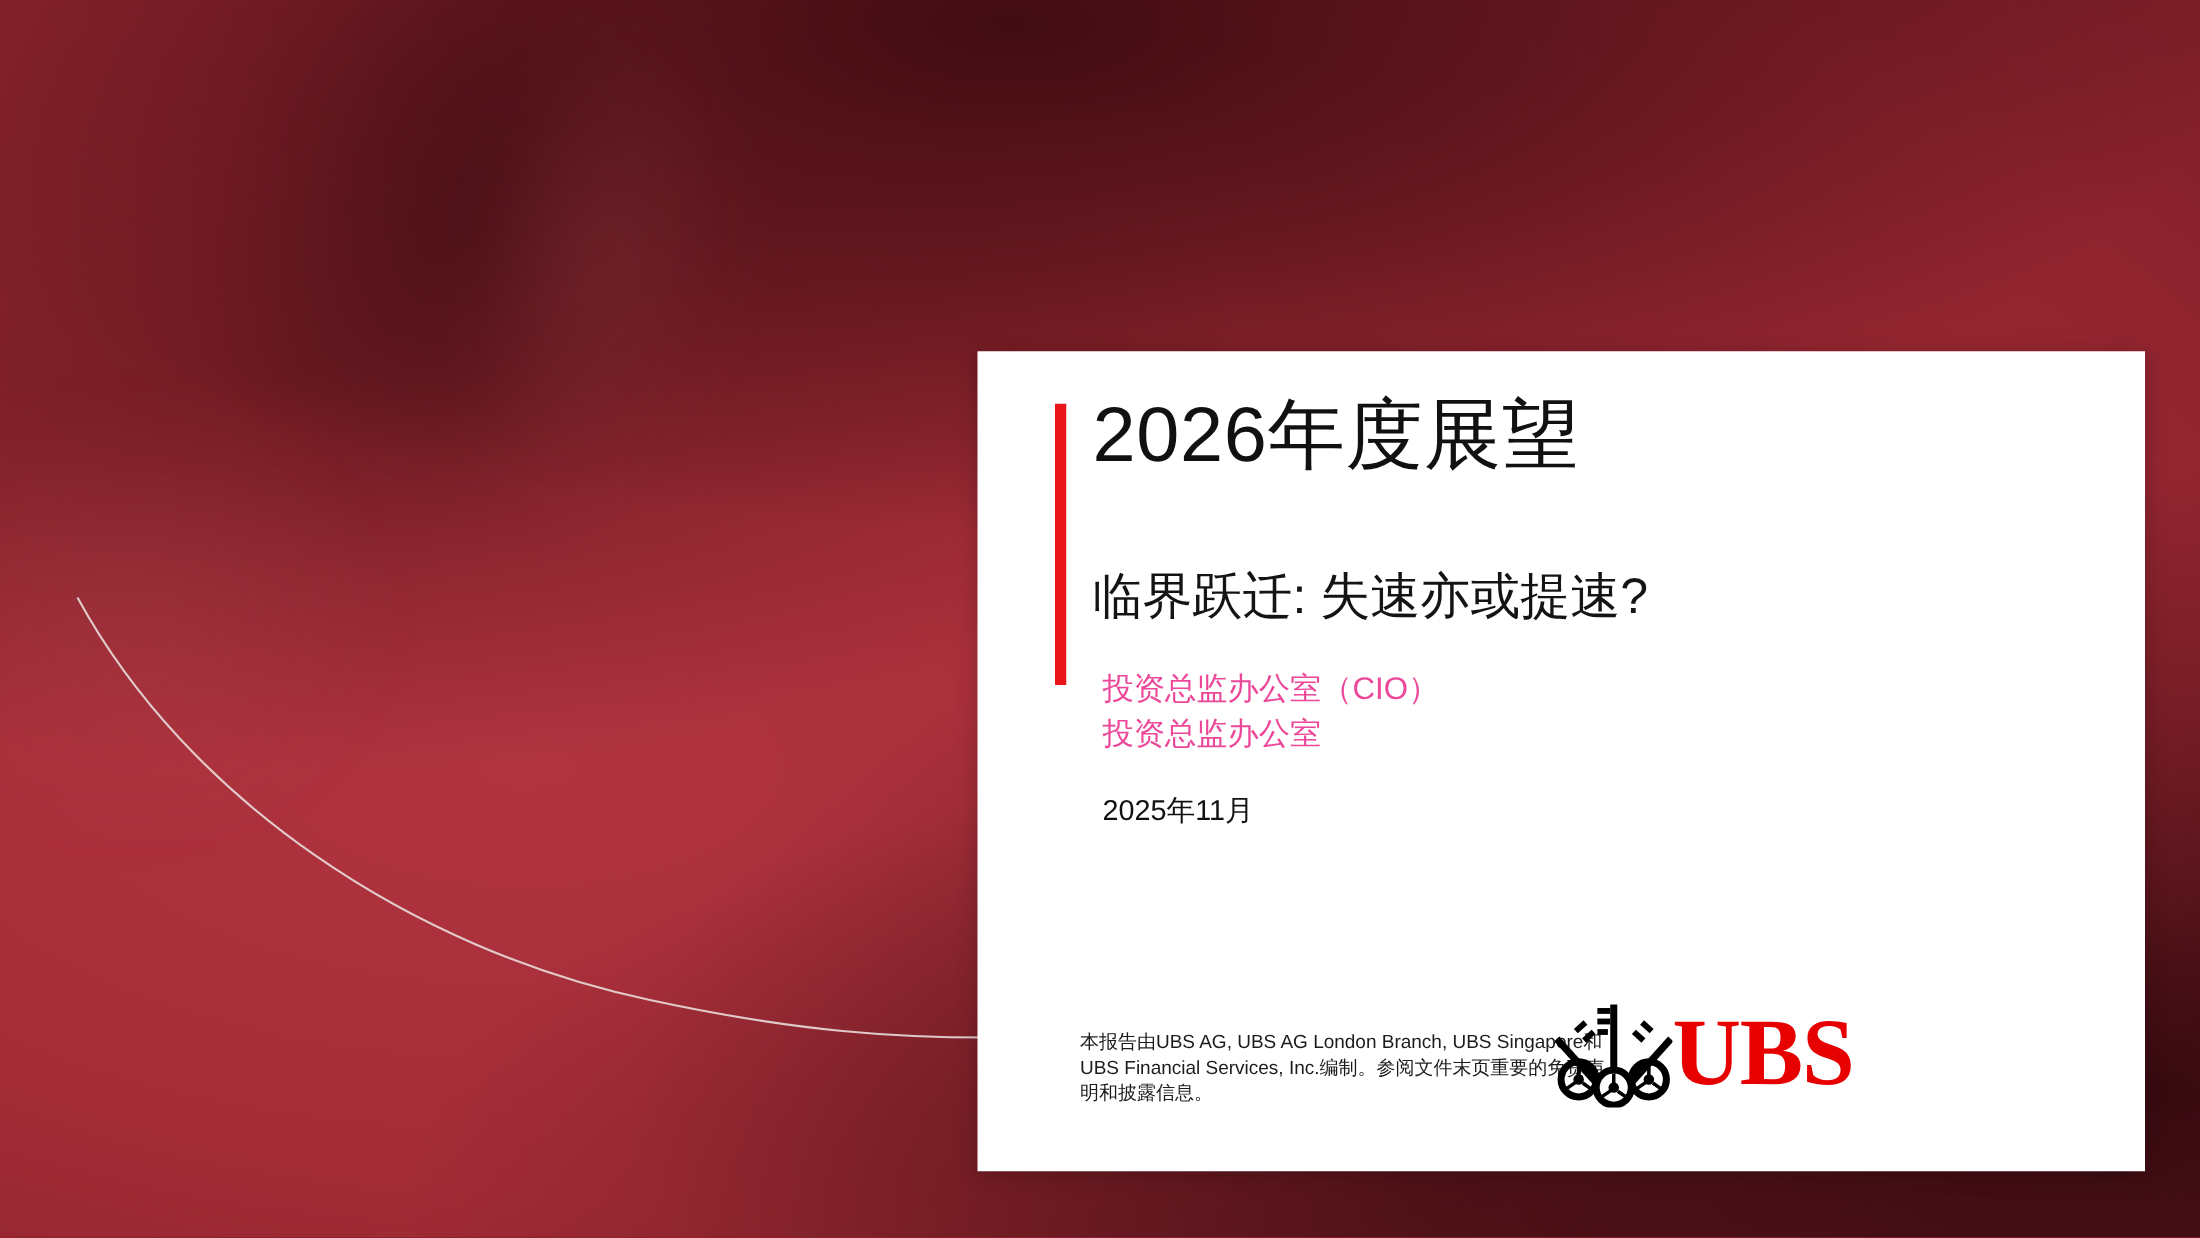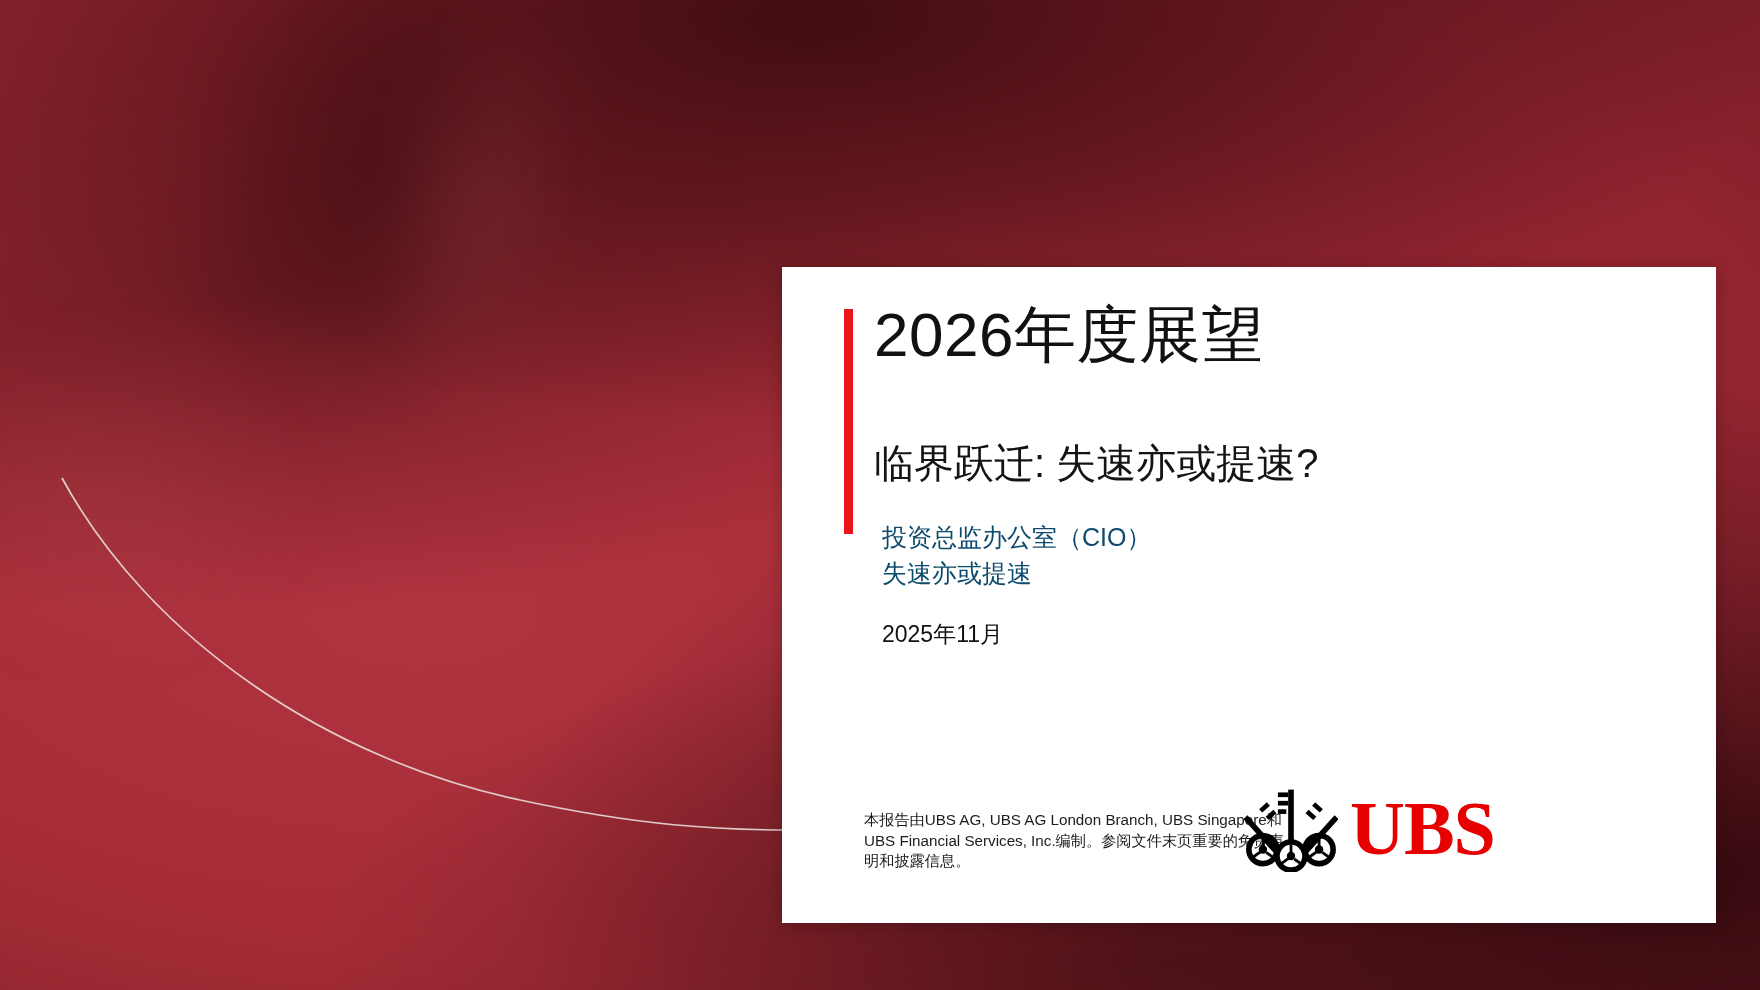--- a/index.html
+++ b/index.html
@@ -50,21 +50,21 @@
   }
   .bg-vignette {
     position:absolute; inset:0;
     background:radial-gradient(130% 110% at 40% 45%, rgba(0,0,0,0) 48%, rgba(0,0,0,0.30) 100%);
   }
   .bg-curve { position:absolute; inset:0; }
 
   
   #card {
     position:absolute;
-    left:782px; top:267px;
+    left:782px; top:281px;
     width:934px; height:656px;
     background:#ffffff;
     box-shadow:0 2px 16px rgba(0,0,0,0.22);
   }
 
   .accent-bar {
     position:absolute;
     left:62px; top:42px;
     width:9px; height:225px;
     background:#e8161b;
@@ -90,21 +90,21 @@
     color:#141414;
     white-space:nowrap;
   }
 
   .byline {
     position:absolute;
     left:100px; top:252px;
     font-size:25px;
     font-weight:400;
     line-height:1.45;
-    color:#0c4a6e;
+    color:#ec4899;
     white-space:nowrap;
   }
 
   .date {
     position:absolute;
     left:100px; top:352px;
     font-size:23px;
     font-weight:400;
     color:#111111;
     white-space:nowrap;
@@ -118,21 +118,21 @@
     line-height:20.5px;
     color:#1c1c1c;
     margin-top:24px;
   }
 
   
   .logo {
     position:absolute;
     left:462px; top:515px;
     width:262px; height:92px;
-    display:flex; align-items:center; gap:12px;
+    display:flex; align-items:center; gap:0;
   }
   .logo-keys { width:94px; height:88px; flex:none; }
   .logo-word {
     font-family:"Liberation Serif","DejaVu Serif",serif;
     font-size:76px;
     font-weight:700;
     color:#e60000;
     line-height:1;
     letter-spacing:-1px;
   }
@@ -156,21 +156,21 @@
   <div id="card">
 
     <div class="accent-bar"></div>
 
     <div class="title">2026年度展望</div>
 
     <div class="subtitle">临界跃迁: 失速亦或提速?</div>
 
     <div class="byline">
       <div>投资总监办公室（CIO）</div>
-      <div>失速亦或提速</div>
+      <div>投资总监办公室</div>
     </div>
 
     <div class="date">2025年11月</div>
 
     <div class="disclaimer">本报告由UBS AG, UBS AG London Branch, UBS Singapore和UBS Financial Services, Inc.编制。参阅文件末页重要的免责声明和披露信息。</div>
 
     <div class="logo">
       <svg class="logo-keys" viewBox="0 0 100 94">
         <g fill="#000000">
 

